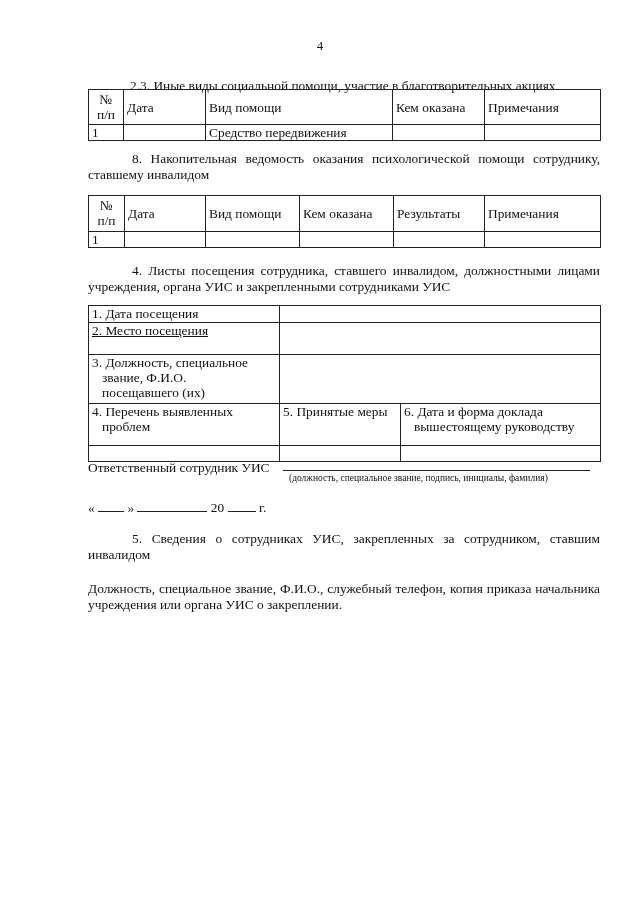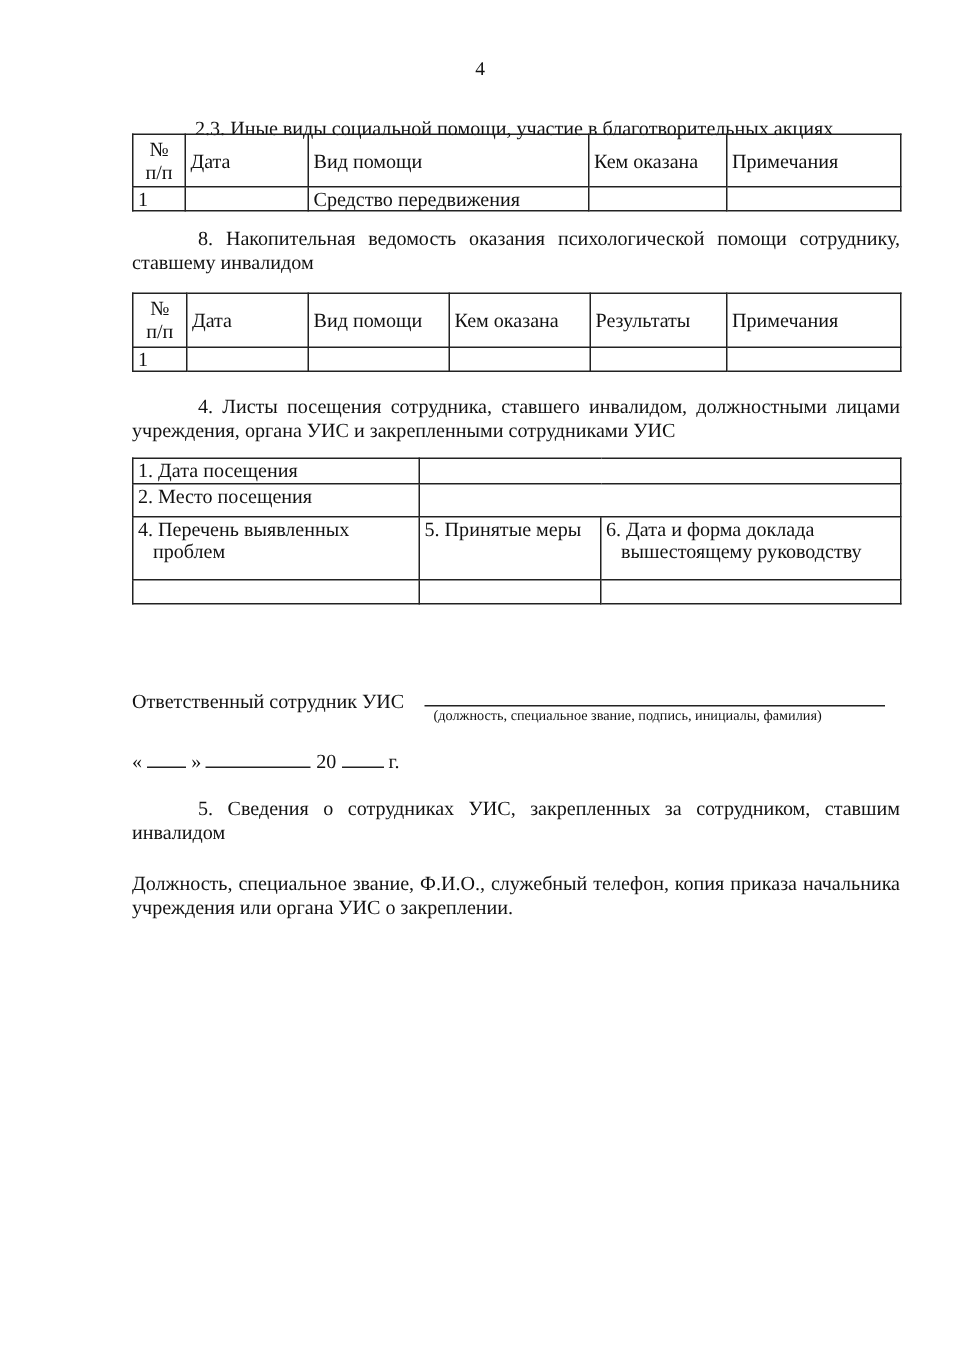--- a/index.html
+++ b/index.html
@@ -107,22 +107,30 @@
   <colgroup>
     <col style="width:191px">
       <col style="width:121px">
       <col style="width:200px">
   </colgroup>
   <tbody>
       <tr style="height:17px;">
     <td>1. Дата посещения</td>
     <td colspan="2"></td>
   </tr>
-  <tr style="height:22px;">
+  <tr style="height:32px;text-decoration:underline;">
     <td>2. Место посещения</td>
+    <td colspan="2"></td>
+  </tr>
+  <tr style="height:49px;">
+    <td>
+      <div>3. Должность, специальное</div>
+      <div class="ind">звание, Ф.И.О.</div>
+      <div class="ind">посещавшего (их)</div>
+    </td>
     <td colspan="2"></td>
   </tr>
   <tr style="height:42px;">
     <td>
       <div>4. Перечень выявленных</div>
       <div class="ind">проблем</div>
     </td>
     <td>5. Принятые меры</td>
     <td>
       <div>6. Дата и форма доклада</div>

